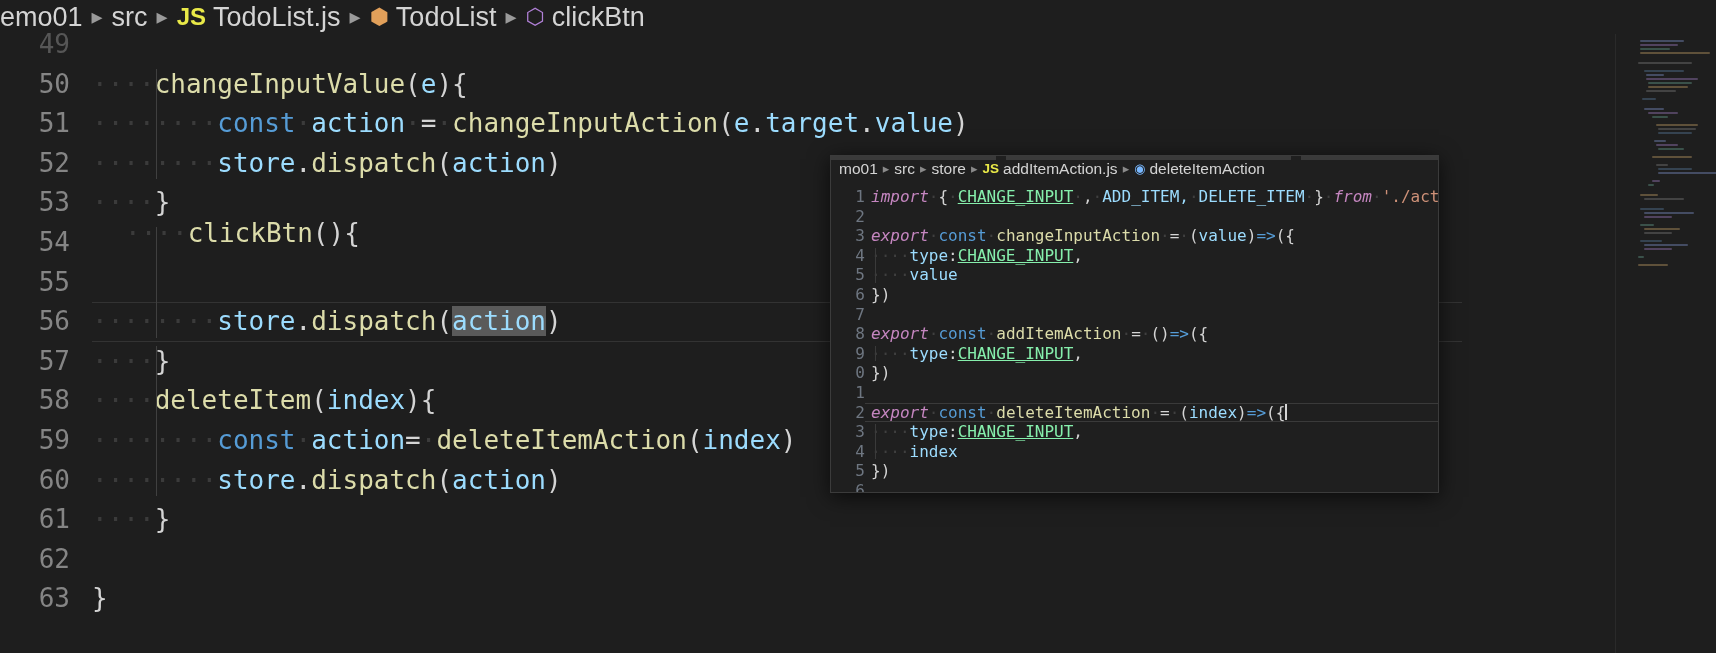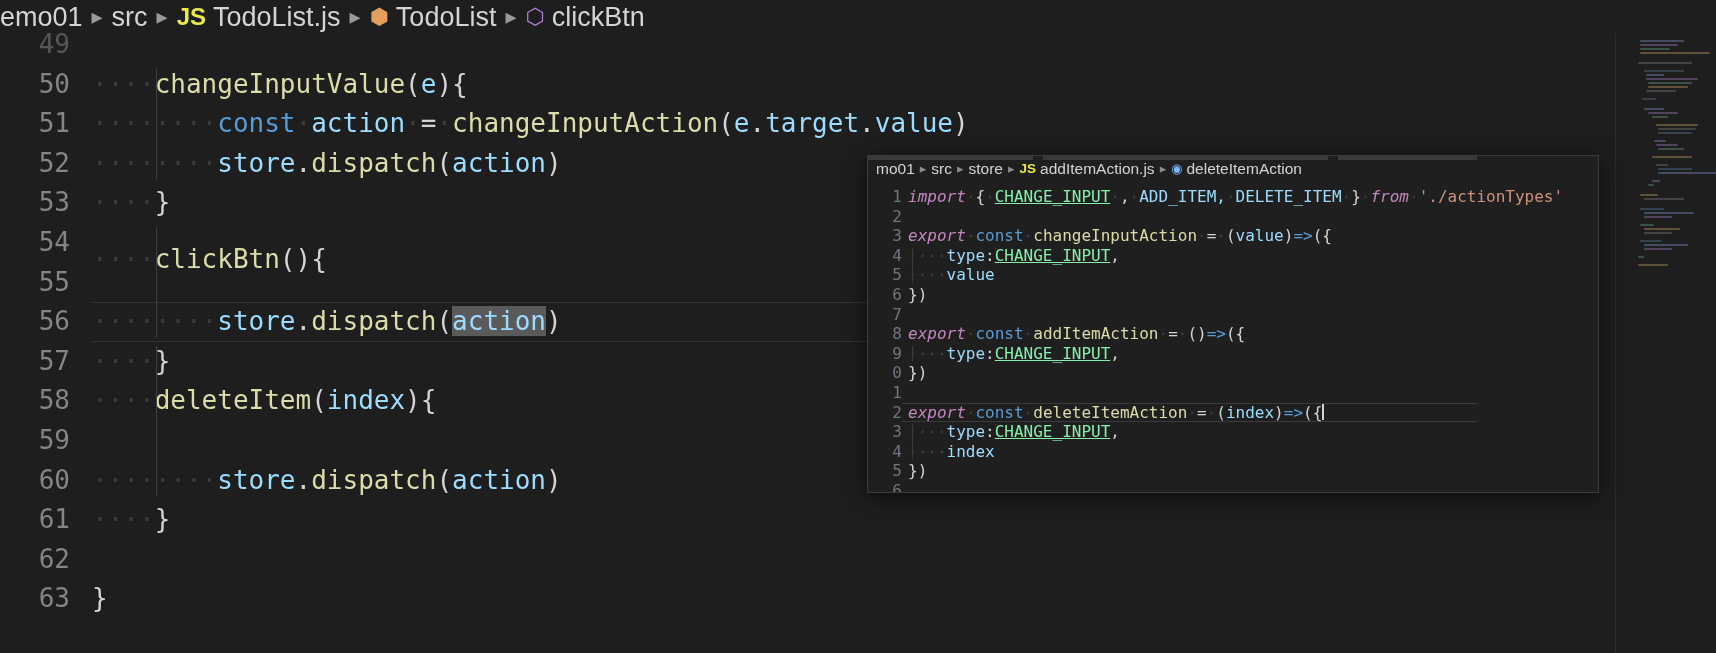--- a/index.html
+++ b/index.html
@@ -61,21 +61,21 @@
   .t-arrow  { color: #569cd6; }
   .t-const  { color: #86efac; text-decoration: underline; }
 
   .sel { background: #0e5a8a; }
   .wordhl { background: #5a5a5a; }
   .curline-border { position: absolute; left: 0; width: 1370px; height: 39.6px;
                     border-top: 1px solid #333; border-bottom: 1px solid #333; }
 
   
   .peek {
-    position: absolute; left: 867px; top: 155px; width: 732px; height: 338px;
+    position: absolute; left: 830px; top: 155px; width: 609px; height: 338px;
     background: #1f1f1f; border: 1px solid #3b3b3b;
     box-shadow: 0 4px 20px rgba(0,0,0,0.65);
     overflow: hidden;
   }
   .peek-bc {
     position: absolute; top: 0; left: 0; width: 100%; height: 26px;
     color: #cccccc; font-family: "Liberation Sans", sans-serif;
     font-size: 15.5px; line-height: 26px; white-space: nowrap;
     padding-left: 8px; display: flex; align-items: center; overflow: hidden;
   }
@@ -158,25 +158,26 @@
         <div class="ln" style="top: 466.2px;">61</div>
         <div class="ln" style="top: 505.8px;">62</div>
         <div class="ln" style="top: 545.4px;">63</div>
       </div>
     <div class="code-area" id="code-area">
         <div class="cline" style="top: -9px;"></div>
         <div class="cline" style="top: 30.6px;"><span class="lpad">····</span><span class="t-fn">changeInputValue</span><span class="t-punc">(</span><span class="t-var">e</span><span class="t-punc">){</span></div>
         <div class="cline" style="top: 70.2px;"><span class="lpad">····</span><span class="lpad">····</span><span class="t-kw">const</span><span class="lpad">·</span><span class="t-var">action</span><span class="lpad">·</span><span class="t-punc">=</span><span class="lpad">·</span><span class="t-fn">changeInputAction</span><span class="t-punc">(</span><span class="t-var">e</span><span class="t-punc">.</span><span class="t-var">target</span><span class="t-punc">.</span><span class="t-var">value</span><span class="t-punc">)</span></div>
         <div class="cline" style="top: 109.8px;"><span class="lpad">····</span><span class="lpad">····</span><span class="t-var">store</span><span class="t-punc">.</span><span class="t-fn">dispatch</span><span class="t-punc">(</span><span class="t-var">action</span><span class="t-punc">)</span></div>
         <div class="cline" style="top: 149.4px;"><span class="lpad">····</span><span class="t-punc">}</span></div>
-        <div class="cline" style="top: 206px;"><span class="lpad">····</span><span class="t-fn">clickBtn</span><span class="t-punc">(){</span></div>
+        <div class="cline" style="top: 180px; margin-left: 33px;"><span class="lpad">····</span><span class="t-fn">clickBtn</span><span class="t-punc">(){</span></div>
         <div class="curline-border" style="top: 268.2px;"></div>
         <div class="cline" style="top: 268.2px;"><span class="lpad">····</span><span class="lpad">····</span><span class="t-var">store</span><span class="t-punc">.</span><span class="t-fn">dispatch</span><span class="t-punc">(</span><span class="t-var wordhl">action</span><span class="t-punc">)</span></div>
         <div class="cline" style="top: 307.8px;"><span class="lpad">····</span><span class="t-punc">}</span></div>
         <div class="cline" style="top: 347.4px;"><span class="lpad">····</span><span class="t-fn">deleteItem</span><span class="t-punc">(</span><span class="t-var">index</span><span class="t-punc">){</span></div>
+        <div class="cline" style="top: 387px;"><span class="lpad">····</span><span class="lpad">····</span><span class="t-kw">const</span><span class="lpad">·</span><span class="t-var">action</span><span class="t-punc">=</span><span class="lpad">·</span><span class="t-fn">deleteItemAction</span><span class="t-punc">(</span><span class="t-var">index</span><span class="t-punc">)</span></div>
         <div class="cline" style="top: 426.6px;"><span class="lpad">····</span><span class="lpad">····</span><span class="t-var">store</span><span class="t-punc">.</span><span class="t-fn">dispatch</span><span class="t-punc">(</span><span class="t-var">action</span><span class="t-punc">)</span></div>
         <div class="cline" style="top: 466.2px;"><span class="lpad">····</span><span class="t-punc">}</span></div>
         <div class="cline" style="top: 505.8px;"></div>
         <div class="cline" style="top: 545.4px;"><span class="t-punc">}</span></div>
         <div class="vline" style="top: 34.6px; height: 110.8px;"></div>
         <div class="vline" style="top: 193px; height: 110.8px;"></div>
         <div class="vline" style="top: 311.8px; height: 150.4px;"></div>
       </div>
   </div>
 

